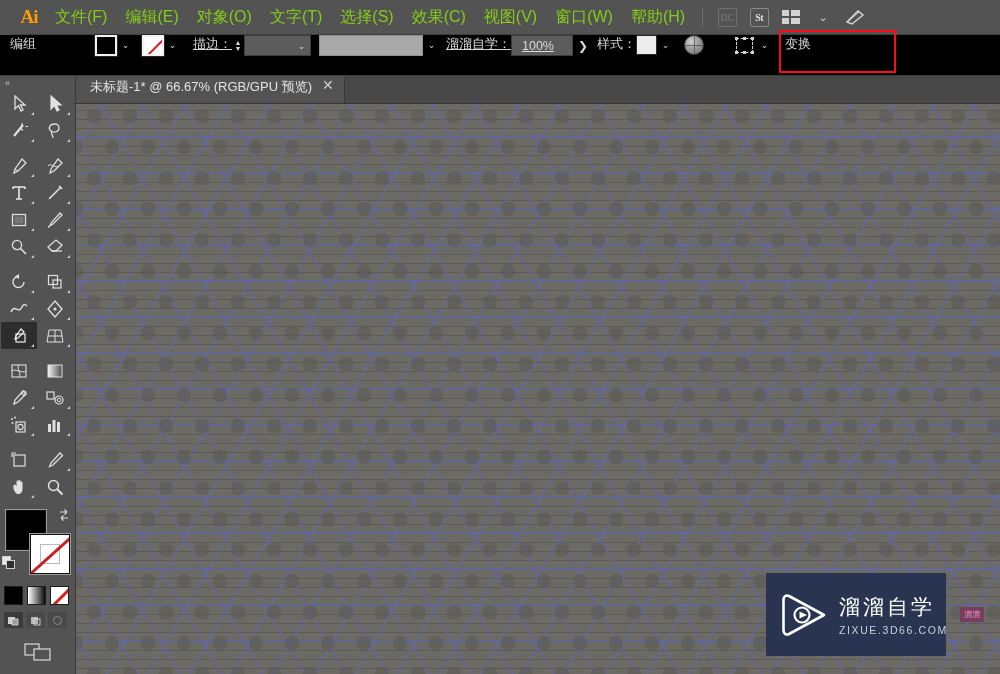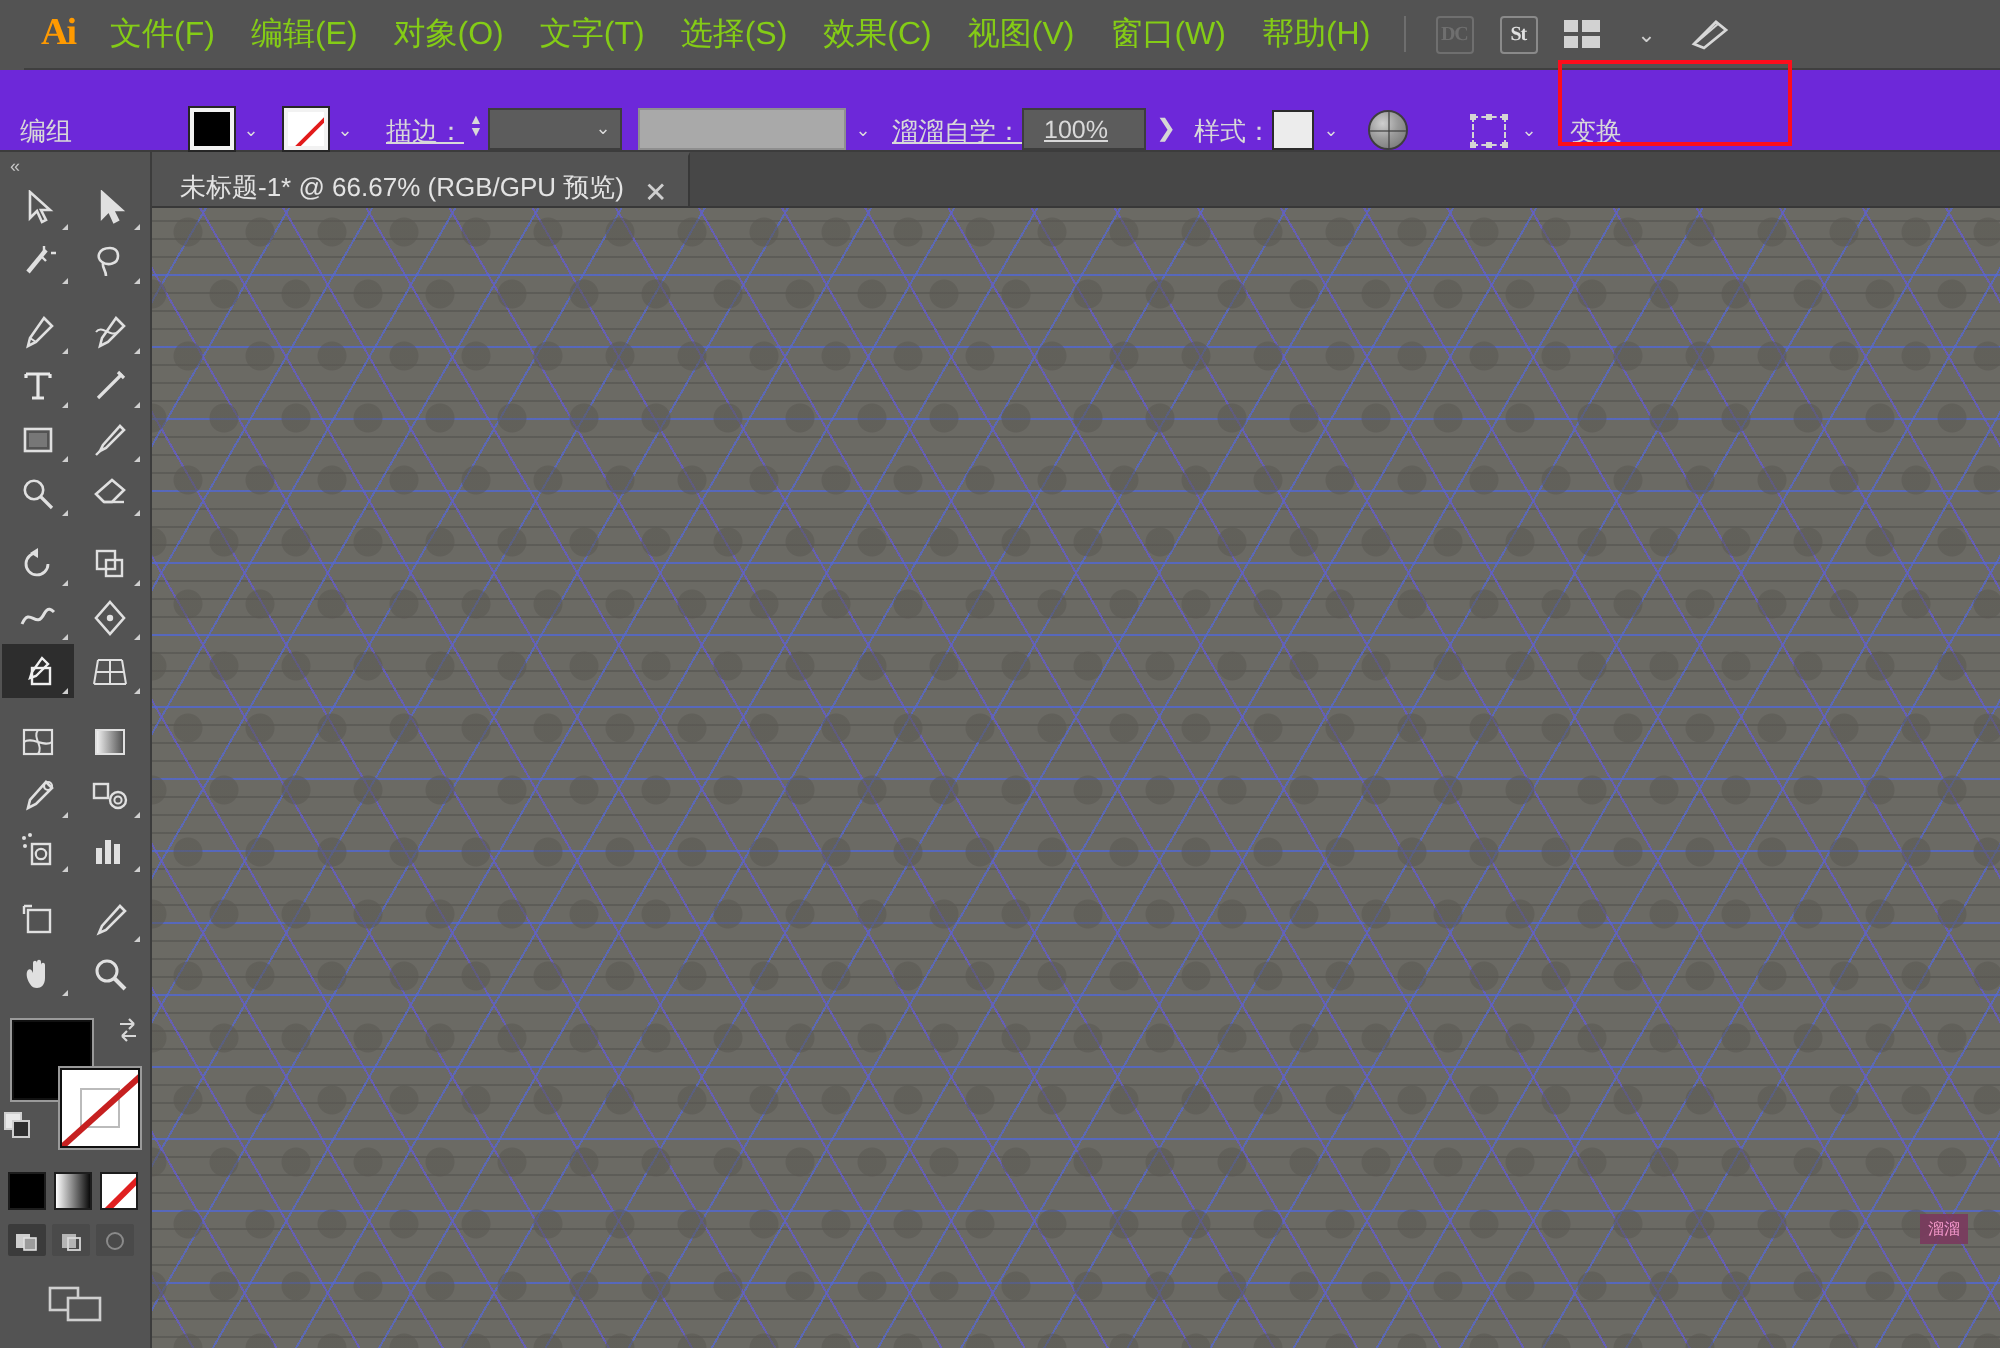--- a/index.html
+++ b/index.html
@@ -49,22 +49,22 @@
   }
   .icon-box.dim { color: #6f6f6f; border-color: #6f6f6f; text-align: right; }
   .icon-box.st { color: #e0e0e0; }
   .ws-grid { display: grid; grid-template-columns: 7px 9px; grid-template-rows: 6px 6px; gap: 1.5px; }
   .ws-grid i { background: #d2d2d2; display: block; }
   .chev { color: #d0d0d0; font-size: 11px; }
 
   
   .ctrlbar {
     position: absolute; left: 0; top: 35px; width: 1000px; height: 41px;
-    background: #6d28d9;
-    display: flex; align-items: flex-end;
+    background: #000000;
+    display: flex; align-items: flex-start;
     border-bottom: 1px solid #3c3c3c;
     font-size: 12.5px; color: #ddd;
   }
   .cb-label { color: #d8d8d8; font-size: 13px; white-space: nowrap; }
   .cb-label.u { text-decoration: underline; }
 
   .swatch-fill {
     width: 22px; height: 21px; background: #000;
     border: 2px solid #f2f2f2; outline: 1px solid #262626;
   }
@@ -154,21 +154,21 @@
 
   
   .tabbar {
     position: absolute; left: 76px; top: 76px; right: 0; height: 28px;
     background: #474747;
     border-bottom: 1px solid #383838;
     display: flex; align-items: stretch;
   }
   .doc-tab {
     background: #535353;
-    display: flex; align-items: flex-end; gap: 10px;
+    display: flex; align-items: flex-start; gap: 10px;
     padding: 0 10px 0 14px;
     border-right: 1px solid #383838;
     border-top: 2px solid #535353;
     color: #e3e3e3; font-size: 13px; white-space: nowrap;
   }
   .tab-close { color: #cfcfcf; font-size: 14px; line-height: 1; }
 
   
   .toolbar {
     position: absolute; left: 0; top: 76px; width: 76px; bottom: 0;
@@ -703,15 +703,28 @@
       </svg>
     </div>
   </div>
 
   <div class="canvas">
     <div class="pattern"></div>
     <div class="pattern-dots"></div>
     <div class="pattern-dots2"></div>
   </div>
 
+  <div class="watermark">
+    <div class="wm-logo">
+      <svg width="46" height="46" viewBox="0 0 46 46">
+        <path d="M23 3 L42 38 C43.5 41 41.5 43.5 38.5 43.5 L7.5 43.5 C4.5 43.5 2.5 41 4 38 Z" transform="rotate(90 23 23)" fill="none" stroke="#ffffff" stroke-width="2.6" stroke-linejoin="round"></path>
+        <circle cx="21" cy="23" r="7.5" fill="none" stroke="#ffffff" stroke-width="2.2"></circle>
+        <path d="M18.5 19.5 L26 23 L18.5 26.5 Z" fill="#ffffff"></path>
+      </svg>
+    </div>
+    <div class="wm-text">
+      <div class="wm-title">溜溜自学</div>
+      <div class="wm-sub">ZIXUE.3D66.COM</div>
+    </div>
+  </div>
   <div class="wm-badge">溜溜</div>
 
 </div>
 
 </body></html>

